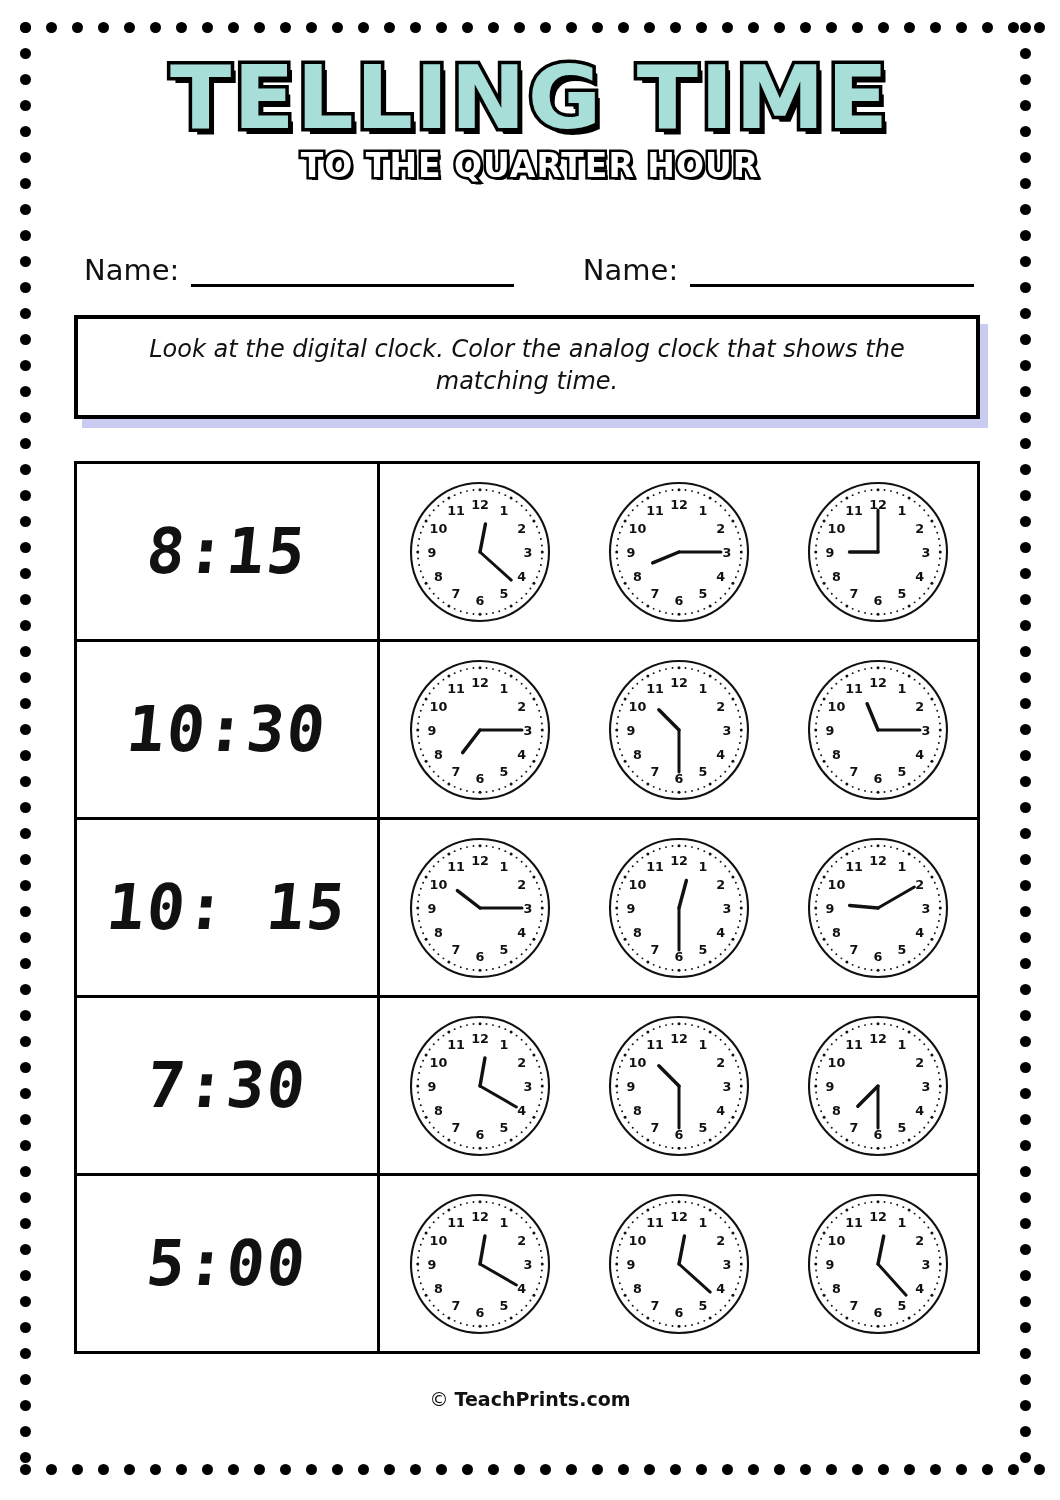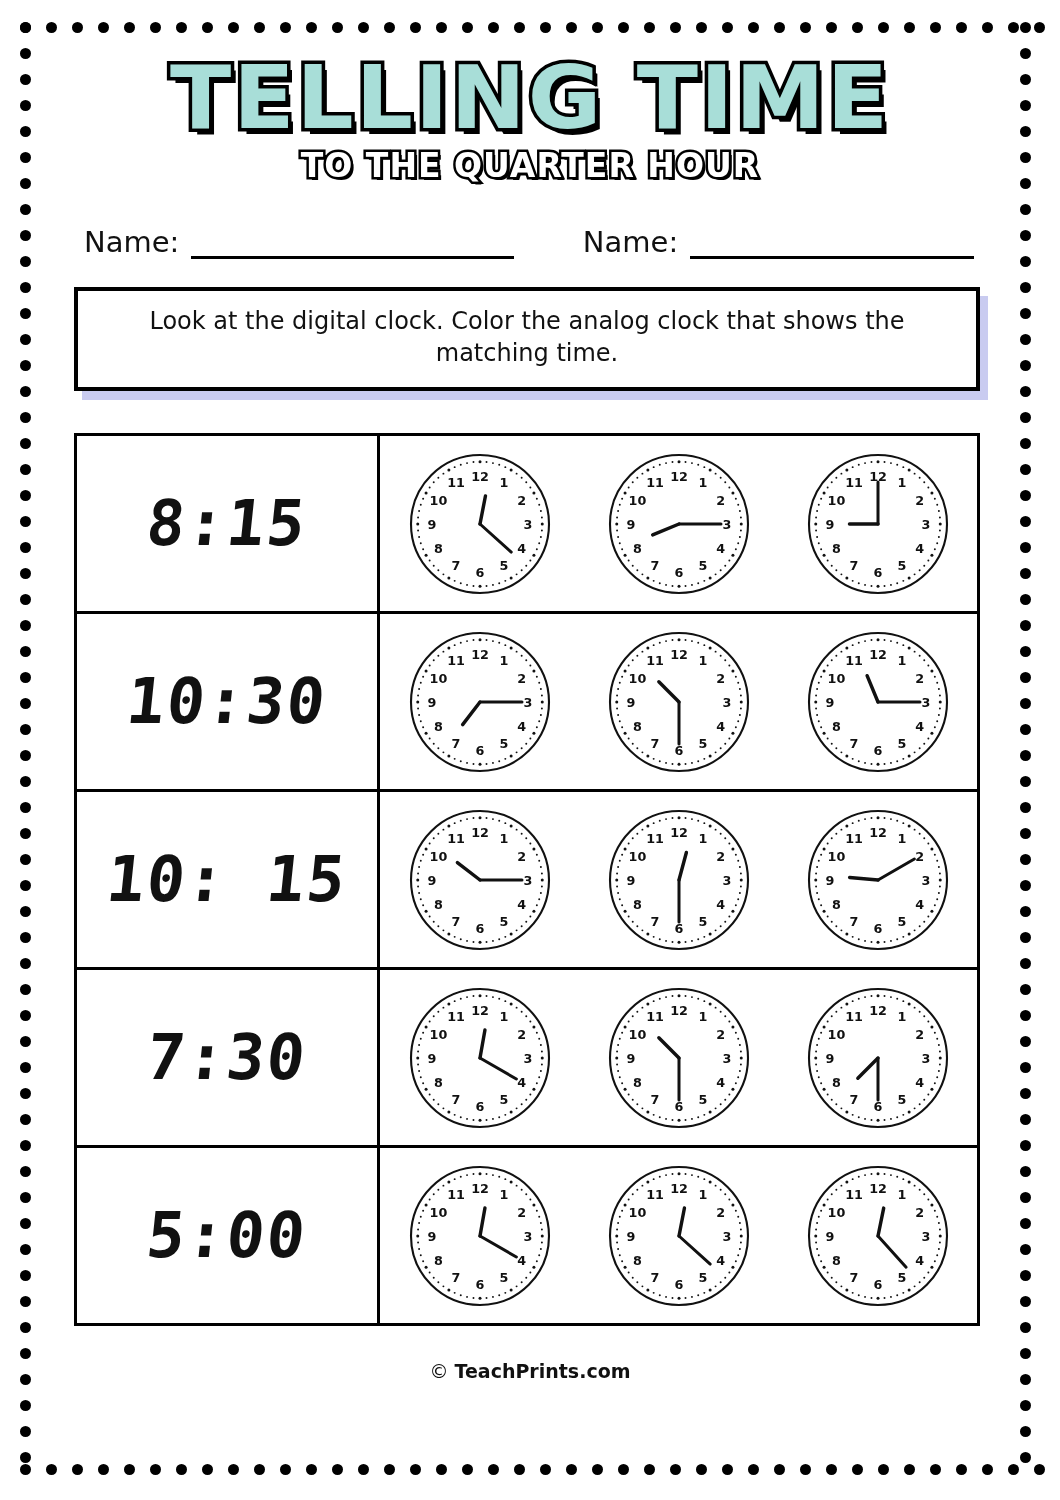--- a/index.html
+++ b/index.html
@@ -58,21 +58,21 @@
     -webkit-text-stroke:5px #000;
     paint-order:stroke fill;
     text-shadow:3px 3px 0 #000;
     margin:6px 0 0 0;
   }
 
   
   .namedate{
     display:flex;
     align-items:flex-end;
-    margin-top:40px;
+    margin-top:68px;
     padding:0 24px 0 22px;
     font-family:"DejaVu Sans", sans-serif;
   }
   .nd-label{
     font-size:29px;
     color:#111;
     font-weight:400;
     white-space:nowrap;
   }
   .nd-line{
@@ -81,20 +81,21 @@
     margin-left:12px;
   }
   .nd-name{width:330px;}
   .nd-date{width:290px;}
   .nd-spacer{width:70px;}
 
   
   .instr-shadow{
     position:relative;
     margin:28px 18px 0 12px;
+    font-style:italic;
   }
   .instr-shadow:before{
     content:"";
     position:absolute;
     left:8px;top:9px;
     width:100%;height:100%;
     background:#c9cbf0;
   }
   .instr{
     position:relative;

